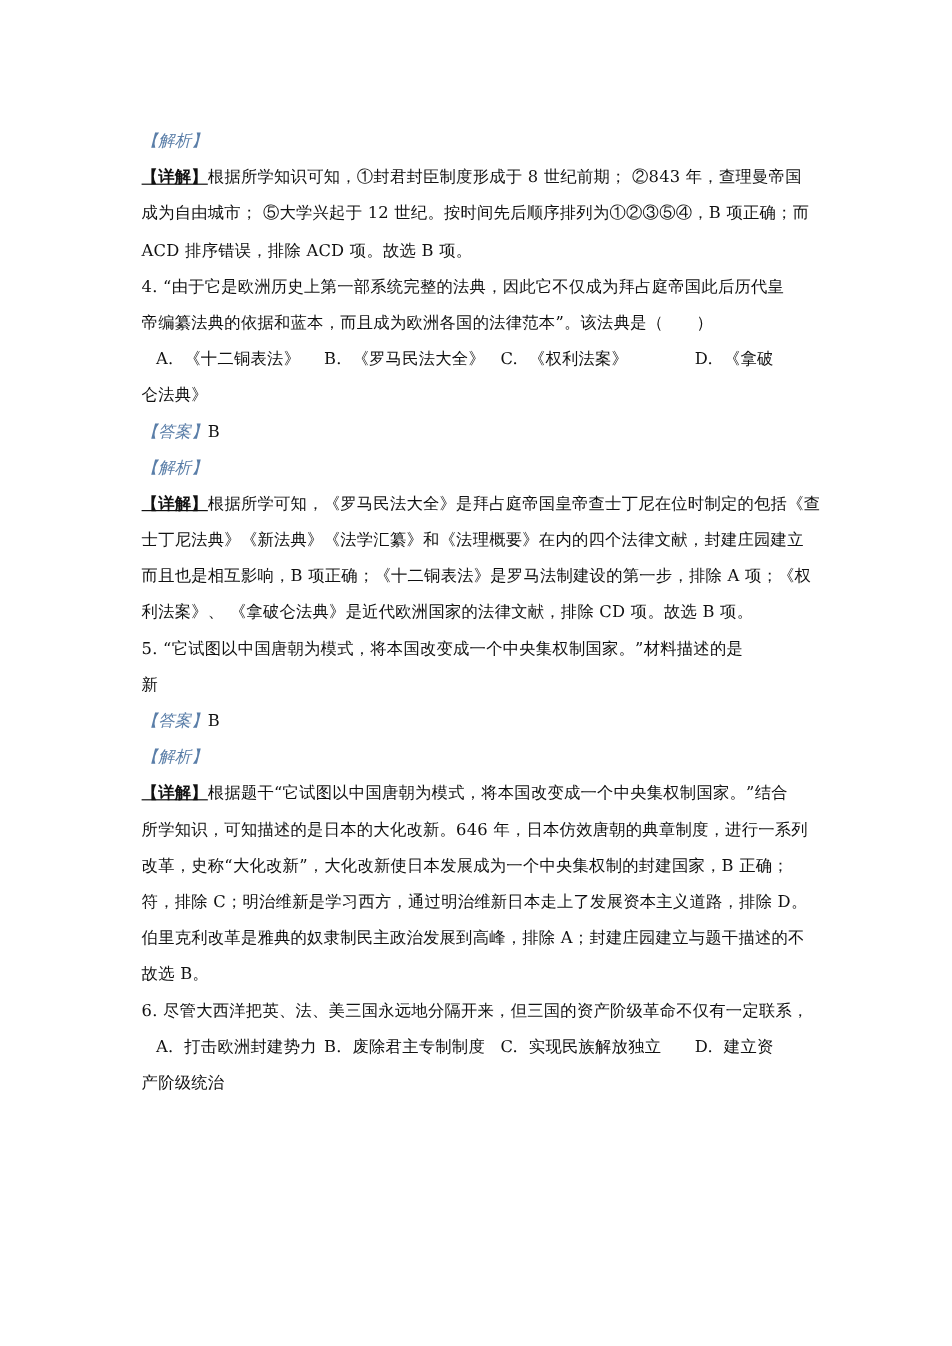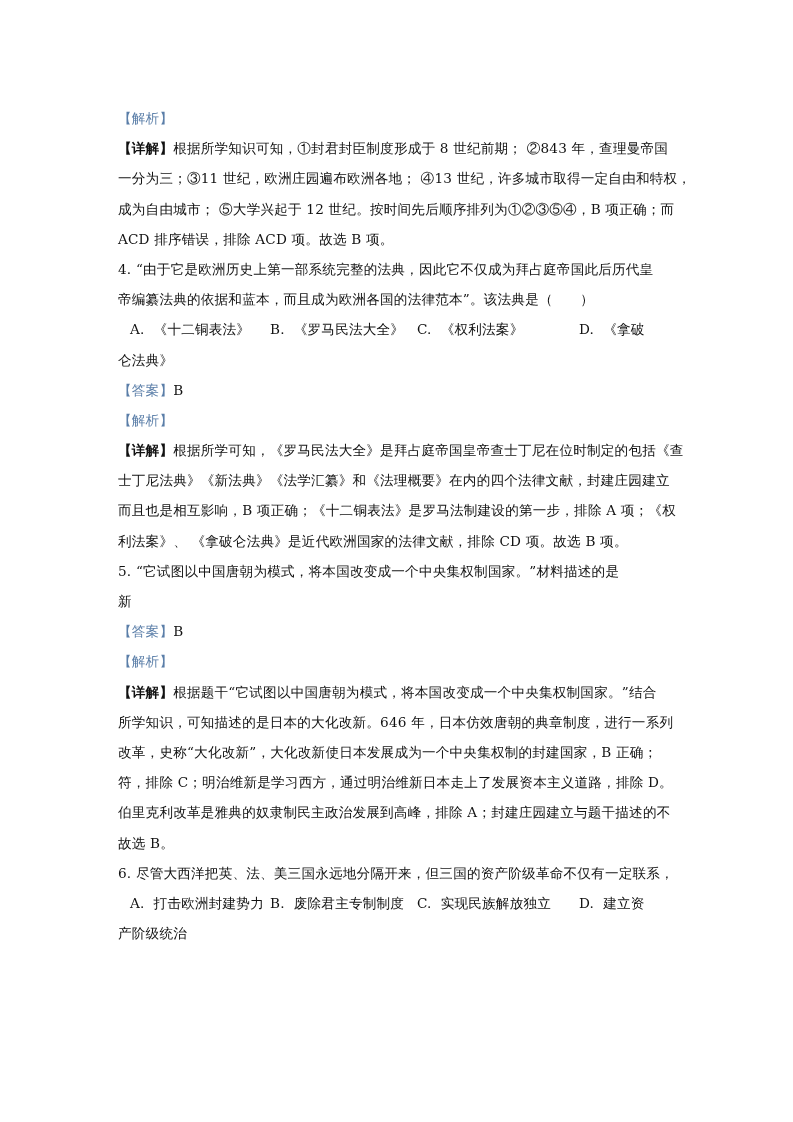--- a/index.html
+++ b/index.html
@@ -1,32 +1,31 @@
 <!DOCTYPE html>
 <html><head>
   <meta charset="utf-8">
   <style>
     html, body { margin:0; padding:0; background:#ffffff; }
     body { width:793px; height:1122px; position:relative; overflow:hidden;
       font-family:"DejaVu Serif","Liberation Serif",serif; color:#111; }
     .page { position:absolute; left:118px; top:103px; width:566px; }
     .line { font-size:13.6px; line-height:30.2px; height:30.2px; white-space:nowrap; letter-spacing:0.2px; }
-    .label { color:#5a7ea8; }
-    .bold-label { font-weight:bold; color:#111; }
+    .label { color:#5a7ea8;font-style:italic; }
+    .bold-label { font-weight:bold; color:#111;text-decoration:underline; }
     .opts { display:flex;margin-left:12px; }
     .opt { display:inline-block; }
   </style>
 </head>
 <body>
 
 <div class="page">
 
   <div class="line label">【解析】</div>
   <div class="line"><span class="bold-label">【详解】</span><span>根据所学知识可知，①封君封臣制度形成于 8 世纪前期；  ②843 年，查理曼帝国</span></div>
-  <div class="line">一分为三；③11 世纪，欧洲庄园遍布欧洲各地；  ④13 世纪，许多城市取得一定自由和特权，</div>
   <div class="line">成为自由城市；  ⑤大学兴起于 12 世纪。按时间先后顺序排列为①②③⑤④，B 项正确；而</div>
   <div class="line">ACD 排序错误，排除 ACD 项。故选 B 项。</div>
 
   <div class="line">4.  “由于它是欧洲历史上第一部系统完整的法典，因此它不仅成为拜占庭帝国此后历代皇</div>
   <div class="line">帝编纂法典的依据和蓝本，而且成为欧洲各国的法律范本”。该法典是（　　）</div>
   <div class="line opts">
     <span class="opt" style="width:140px"><span>A.</span>&nbsp;&nbsp;<span>《十二铜表法》</span></span>
     <span class="opt" style="width:147px"><span>B.</span>&nbsp;&nbsp;<span>《罗马民法大全》</span></span>
     <span class="opt" style="width:162px"><span>C.</span>&nbsp;&nbsp;<span>《权利法案》</span></span>
     <span class="opt"><span>D.</span>&nbsp;&nbsp;<span>《拿破</span></span>

